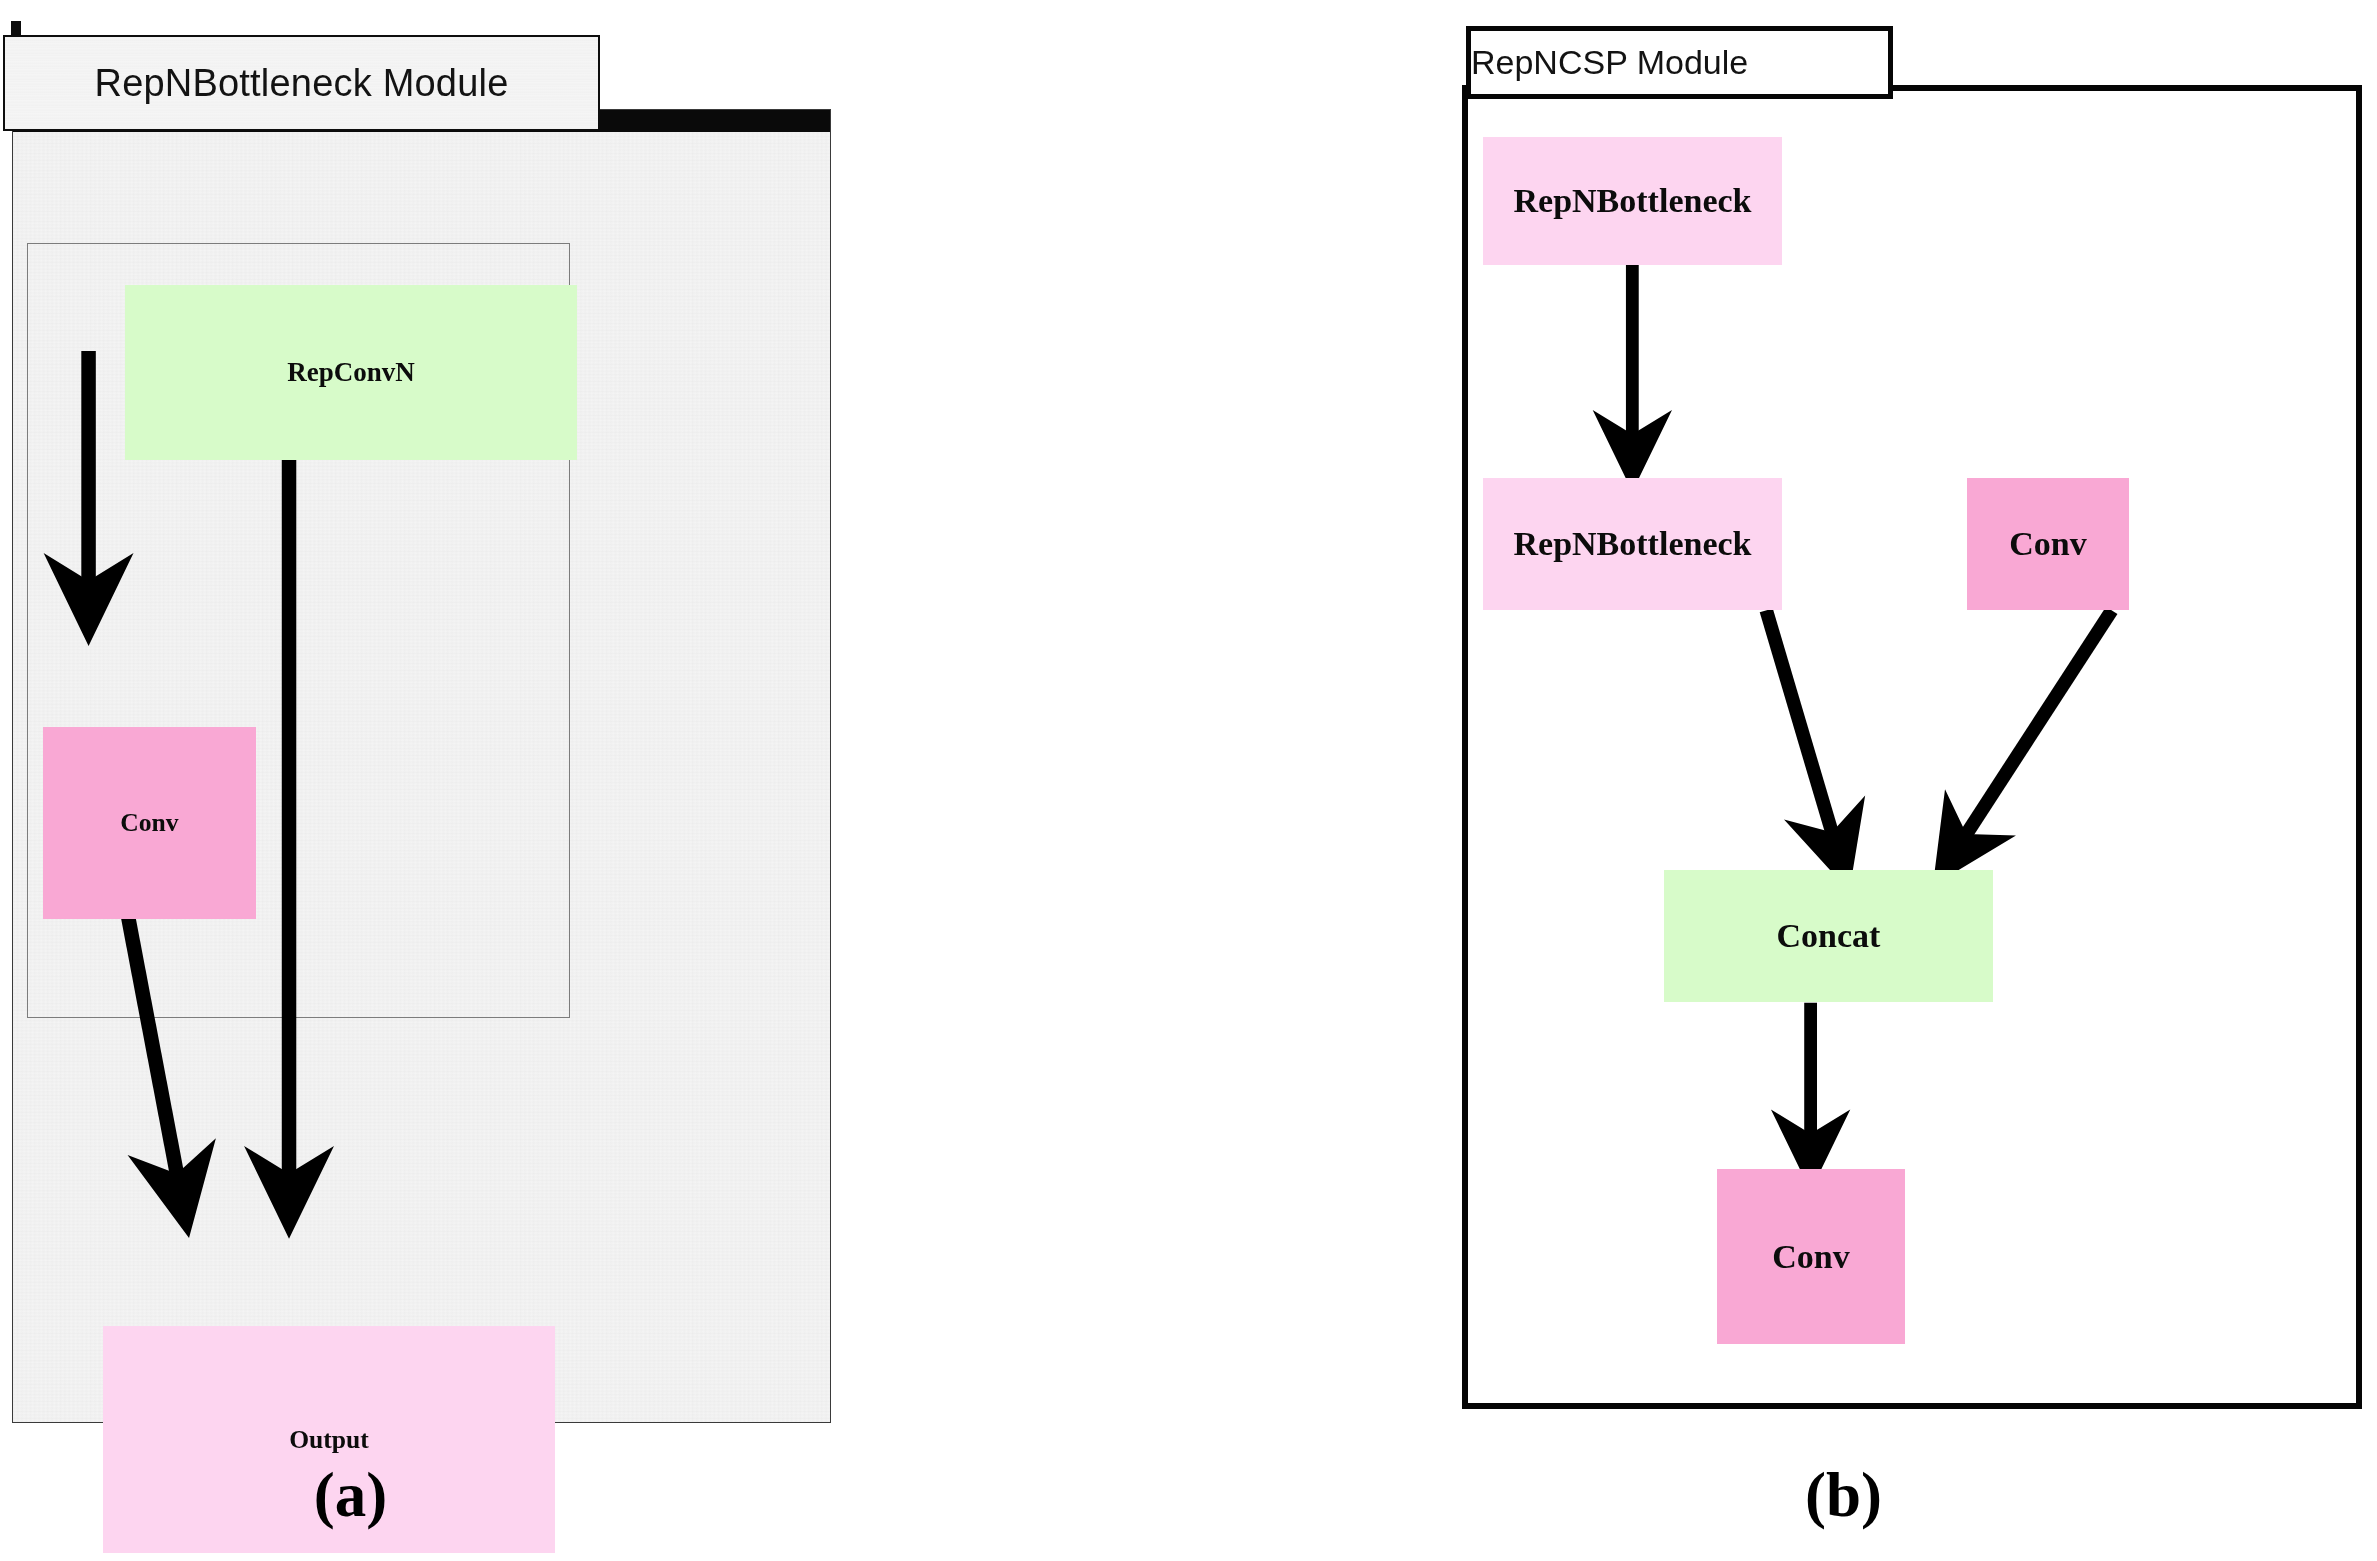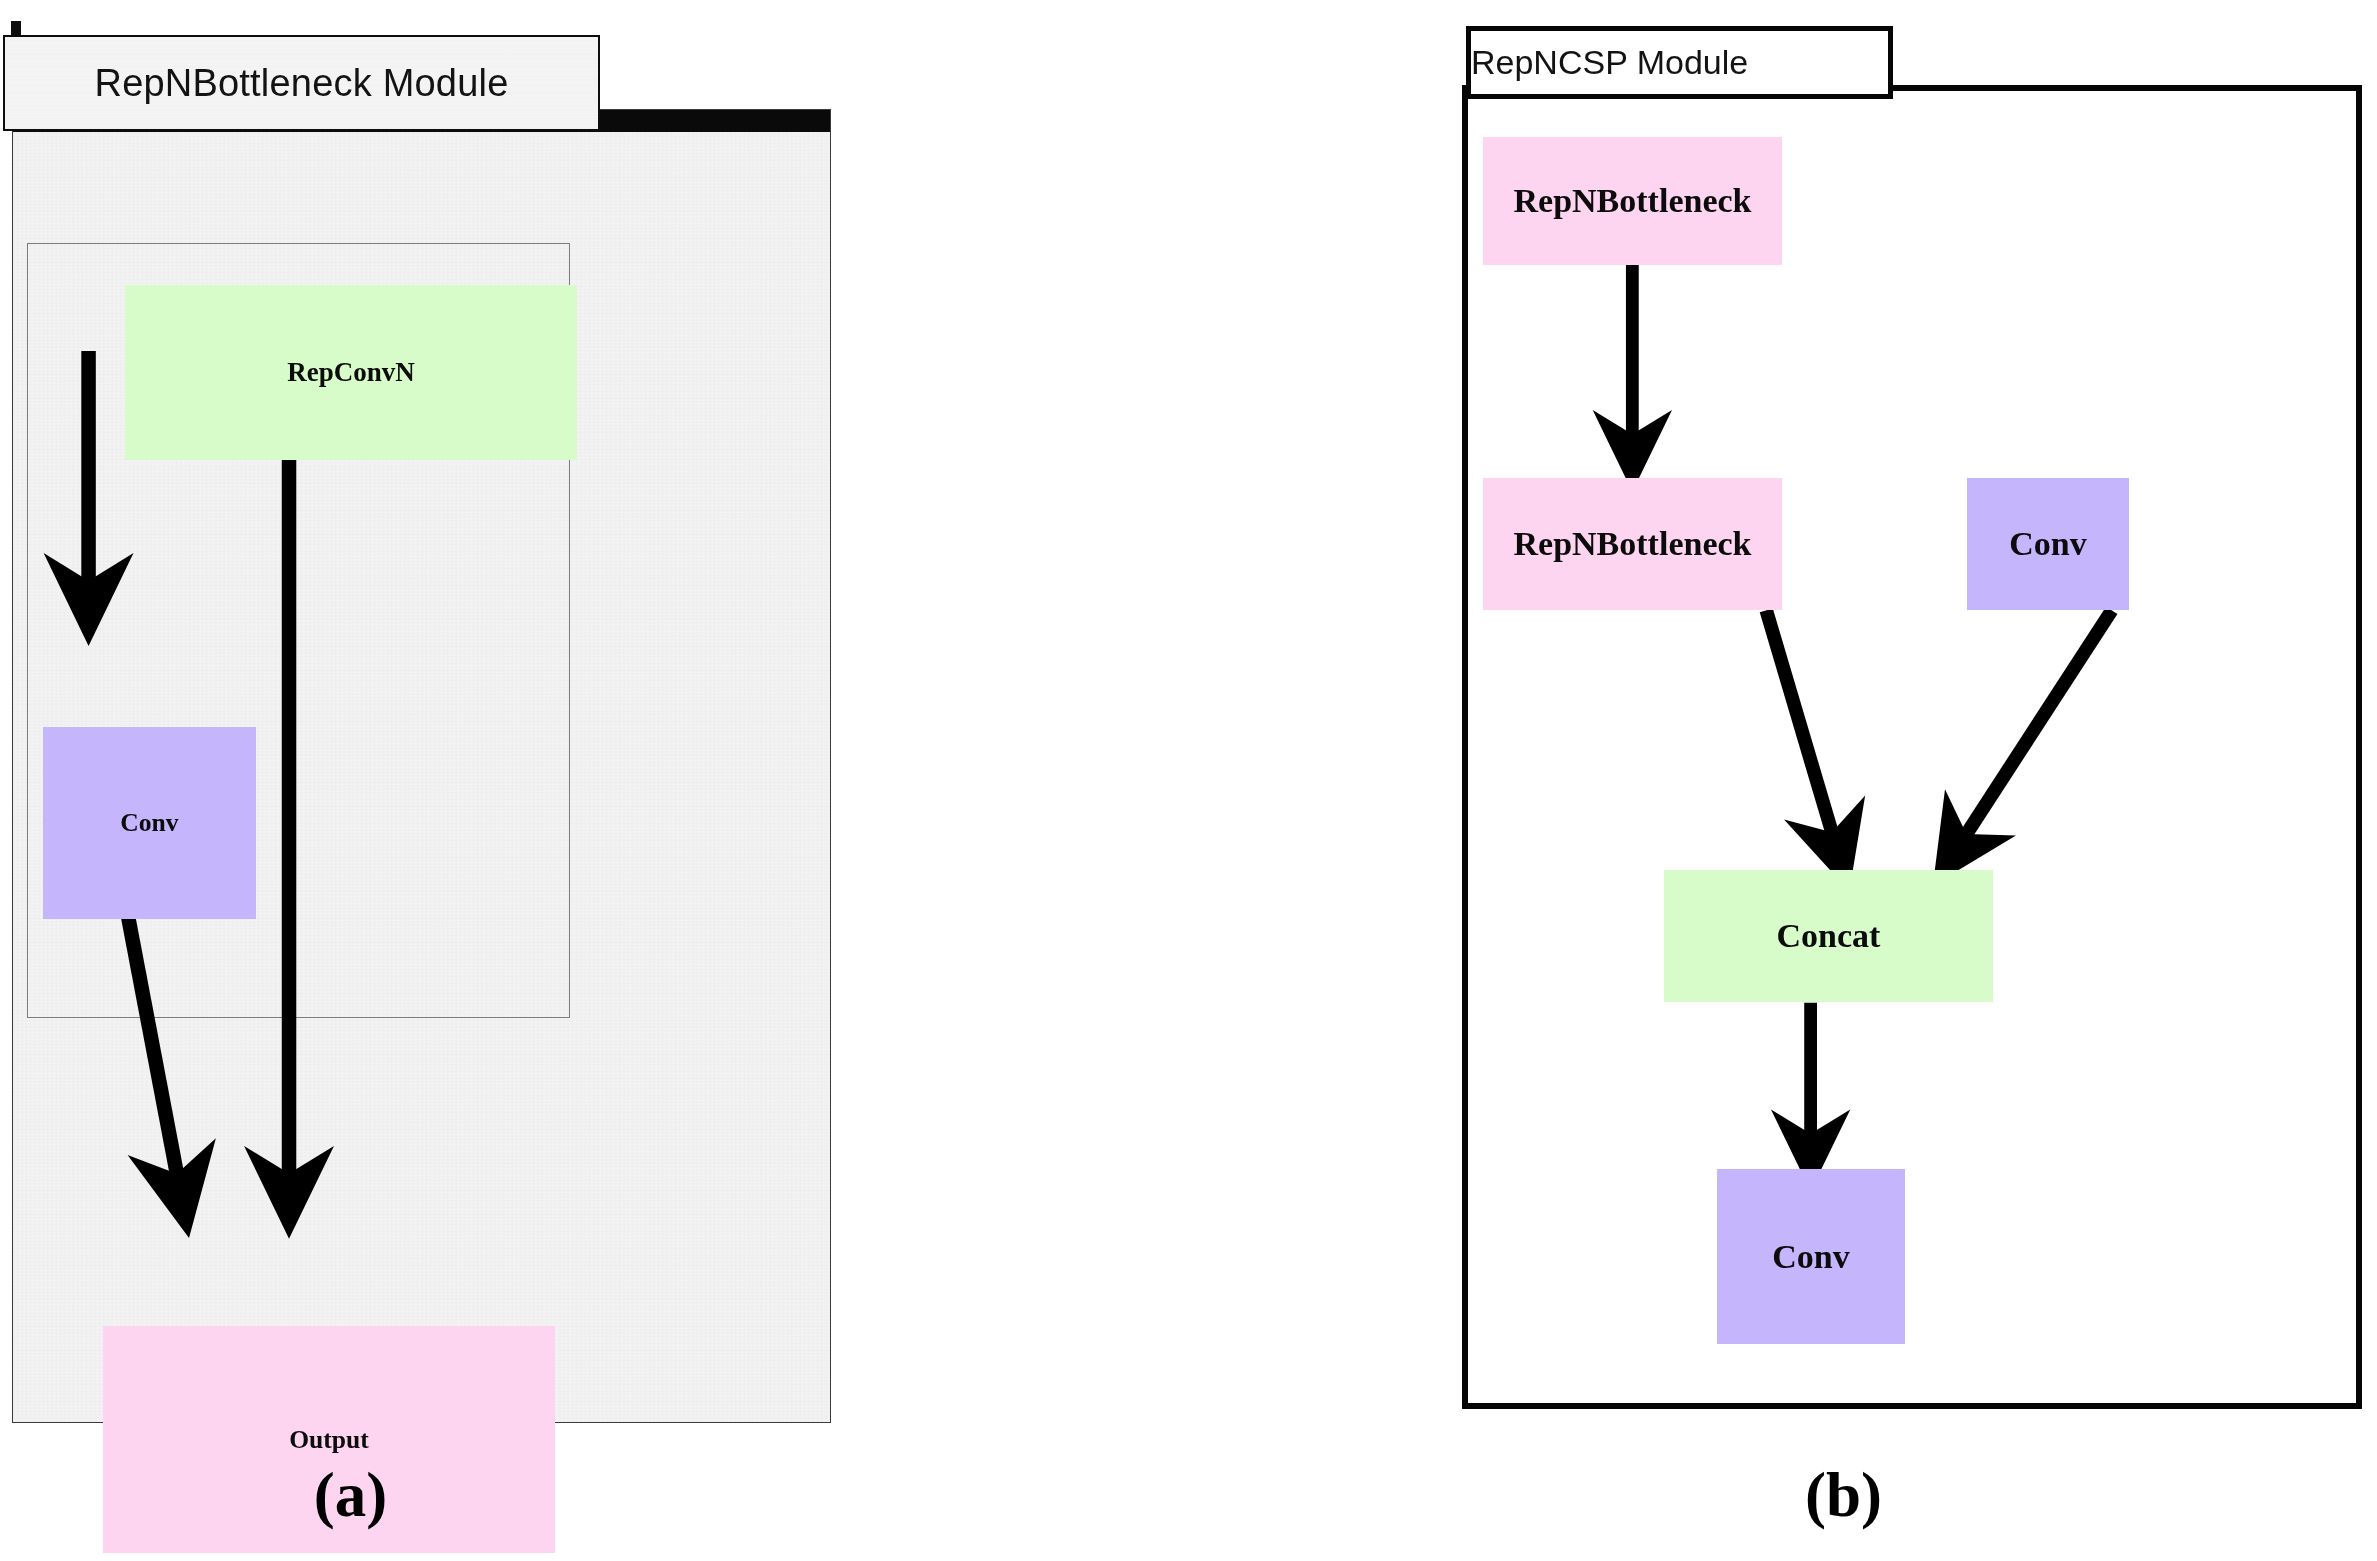--- a/index.html
+++ b/index.html
@@ -54,21 +54,21 @@
 
   
   .node{
     position:absolute; box-sizing:border-box;
     display:flex; align-items:center; justify-content:center;
     color:#0c0c0c;
     font-family:Liberation Serif, serif;
     text-align:center;
   }
   .node.green{ background:#d7fbc9; }
-  .node.blue { background:#c4b5fd; }
+  .node.blue { background:#f9a8d4; }
   .node.pink { background:#fdd5f0; }
 
   #node-repconvn{ left:90px; top:175px; width:452px; height:175px; font-size:27px; font-weight:bold;margin-left:22px; }
   #node-conv-a  { left:30px;  top:617px; width:213px; height:192px; font-size:25.6px; font-weight:bold; }
   #node-output  { left:90px; top:1216px;width:452px; height:227px; font-size:25.6px; font-weight:bold; }
 
   
   #svg-a{ position:absolute; left:0; top:0; width:853px; height:1562px; pointer-events:none; }
 
   

